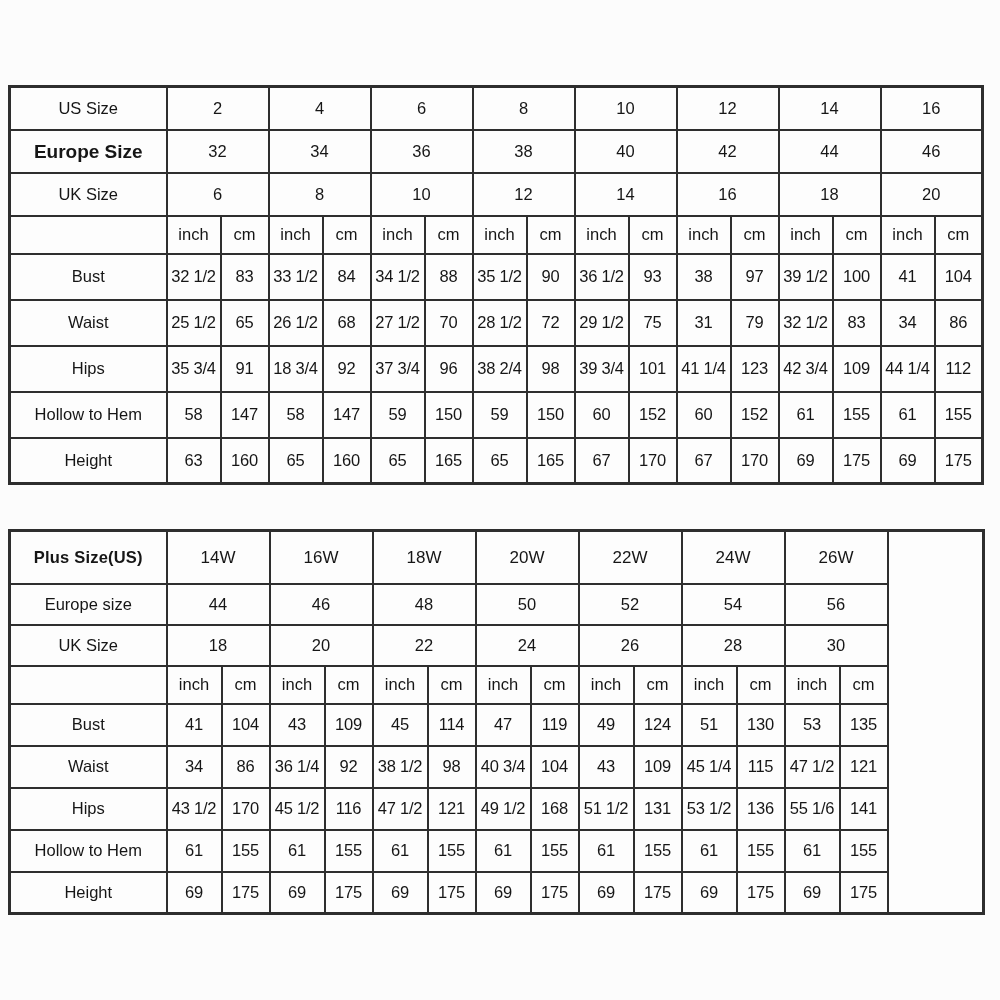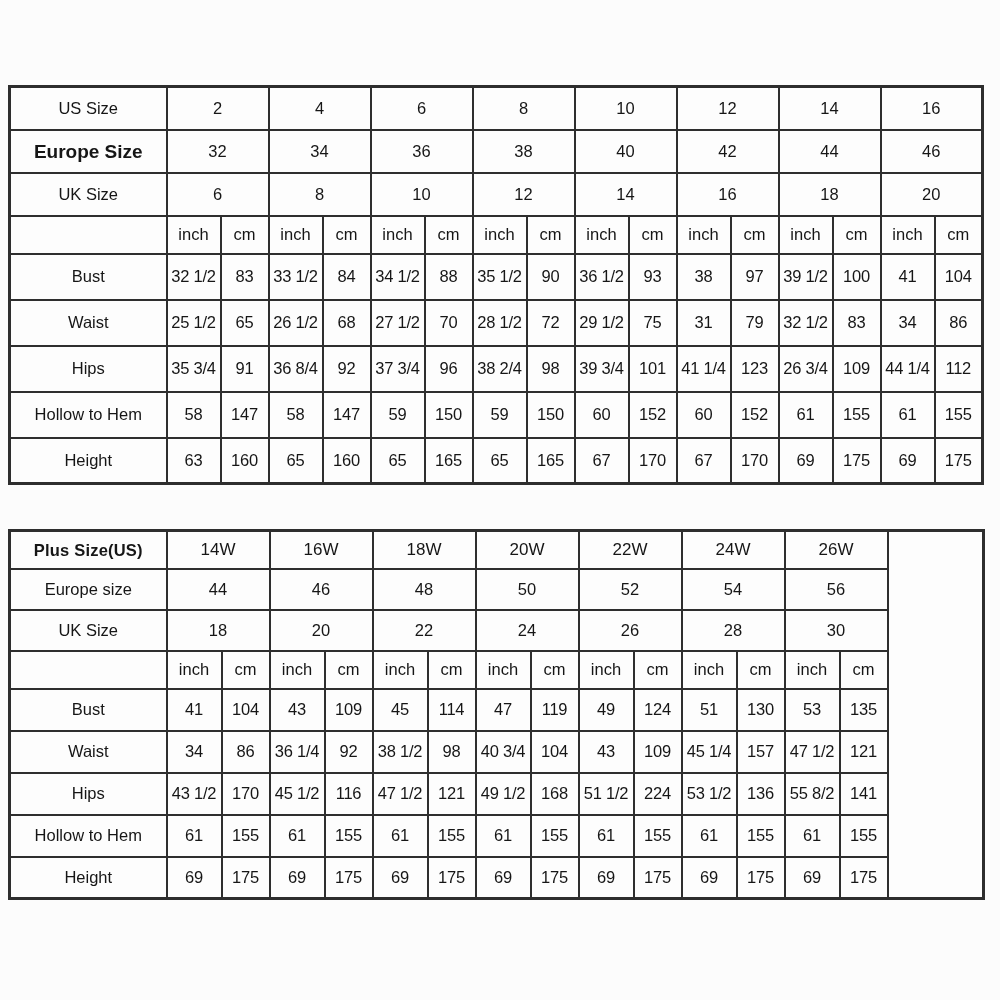--- a/index.html
+++ b/index.html
@@ -176,31 +176,31 @@
           <td class="value-cell">79</td>
           <td class="value-cell">32 1/2</td>
           <td class="value-cell">83</td>
           <td class="value-cell">34</td>
           <td class="value-cell">86</td>
         </tr>
         <tr style="height: 46px;">
           <td class="row-label">Hips</td>
           <td class="value-cell">35 3/4</td>
           <td class="value-cell">91</td>
-          <td class="value-cell">36 8/4</td>
+          <td class="value-cell">18 3/4</td>
           <td class="value-cell">92</td>
           <td class="value-cell">37 3/4</td>
           <td class="value-cell">96</td>
           <td class="value-cell">38 2/4</td>
           <td class="value-cell">98</td>
           <td class="value-cell">39 3/4</td>
           <td class="value-cell">101</td>
           <td class="value-cell">41 1/4</td>
           <td class="value-cell">123</td>
-          <td class="value-cell">26 3/4</td>
+          <td class="value-cell">42 3/4</td>
           <td class="value-cell">109</td>
           <td class="value-cell">44 1/4</td>
           <td class="value-cell">112</td>
         </tr>
         <tr style="height: 46px;">
           <td class="row-label">Hollow to Hem</td>
           <td class="value-cell">58</td>
           <td class="value-cell">147</td>
           <td class="value-cell">58</td>
           <td class="value-cell">147</td>
@@ -251,21 +251,21 @@
         <col style="width: 48px;">
         <col style="width: 55px;">
         <col style="width: 48px;">
         <col style="width: 55px;">
         <col style="width: 48px;">
         <col style="width: 55px;">
         <col style="width: 48px;">
         <col style="width: 96px;">
       </colgroup>
       <tbody>
-        <tr style="height: 38px;">
+        <tr style="height: 53px;">
           <td class="title-cell">Plus Size(US)</td>
           <td class="group-cell" colspan="2">14W</td>
           <td class="group-cell" colspan="2">16W</td>
           <td class="group-cell" colspan="2">18W</td>
           <td class="group-cell" colspan="2">20W</td>
           <td class="group-cell" colspan="2">22W</td>
           <td class="group-cell" colspan="2">24W</td>
           <td class="group-cell" colspan="2">26W</td>
           <td class="empty-cell" rowspan="9"></td>
         </tr>
@@ -329,39 +329,39 @@
           <td class="value-cell">86</td>
           <td class="value-cell">36 1/4</td>
           <td class="value-cell">92</td>
           <td class="value-cell">38 1/2</td>
           <td class="value-cell">98</td>
           <td class="value-cell">40 3/4</td>
           <td class="value-cell">104</td>
           <td class="value-cell">43</td>
           <td class="value-cell">109</td>
           <td class="value-cell">45 1/4</td>
-          <td class="value-cell">157</td>
+          <td class="value-cell">115</td>
           <td class="value-cell">47 1/2</td>
           <td class="value-cell">121</td>
         </tr>
         <tr style="height: 42px;">
           <td class="row-label">Hips</td>
           <td class="value-cell">43 1/2</td>
           <td class="value-cell">170</td>
           <td class="value-cell">45 1/2</td>
           <td class="value-cell">116</td>
           <td class="value-cell">47 1/2</td>
           <td class="value-cell">121</td>
           <td class="value-cell">49 1/2</td>
           <td class="value-cell">168</td>
           <td class="value-cell">51 1/2</td>
-          <td class="value-cell">224</td>
+          <td class="value-cell">131</td>
           <td class="value-cell">53 1/2</td>
           <td class="value-cell">136</td>
-          <td class="value-cell">55 8/2</td>
+          <td class="value-cell">55 1/6</td>
           <td class="value-cell">141</td>
         </tr>
         <tr style="height: 42px;">
           <td class="row-label">Hollow to Hem</td>
           <td class="value-cell">61</td>
           <td class="value-cell">155</td>
           <td class="value-cell">61</td>
           <td class="value-cell">155</td>
           <td class="value-cell">61</td>
           <td class="value-cell">155</td>

